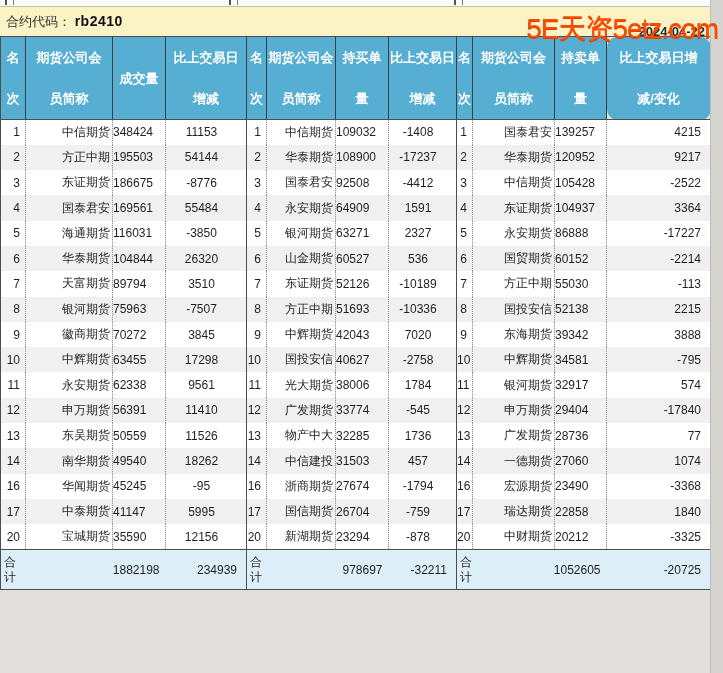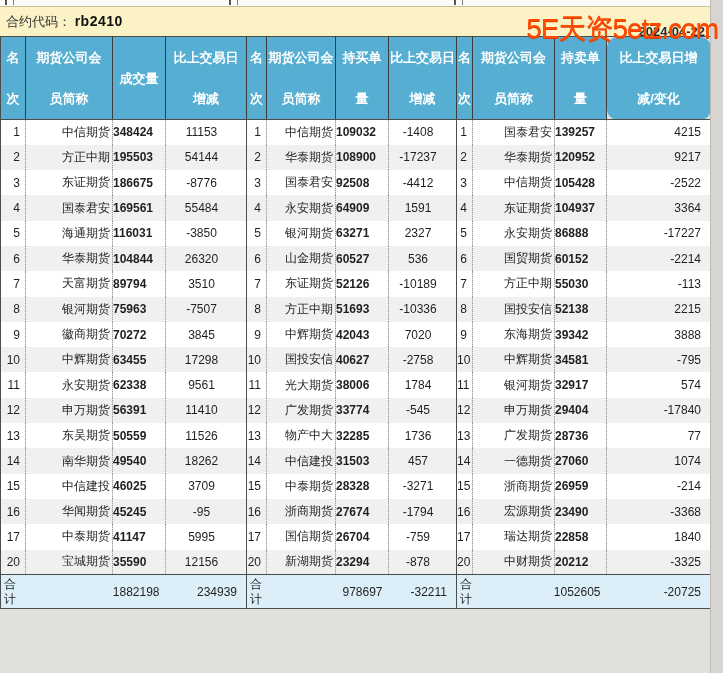--- a/index.html
+++ b/index.html
@@ -41,25 +41,25 @@
   }
   thead th:last-child { border-right:none;border-radius:11px; }
   .hwrap { height:82px; display:flex; flex-direction:column; justify-content:space-around; align-items:center; }
   .hline { line-height:15px; white-space:nowrap; }
   .hline:empty { display:none; }
   tbody tr { height:25.3px; background:#FFFFFF; }
   tbody tr:nth-child(even) { background:var(--row_alt,#F0F0F0); }
   tbody td { border-right:1px dotted var(--border_dot,#999); white-space:nowrap; overflow:hidden; }
   td.c-rank    { text-align:right; padding-right:5px; }
   td.c-company { text-align:right; padding-right:2px; }
-  td.c-value   { text-align:right; padding-right:24px;font-weight:bold; }
+  td.c-value   { text-align:right; padding-right:24px; }
   td.c-change  { text-align:right; padding-right:9px; }
   td.sec-div  { border-right:1px solid var(--border_dark,#4D4D4D) !important;text-align:center; }
   td.last-col { border-right:none !important; }
-  tr.total-row { height:34px; background:var(--total_bg,#DCEEF7); }
+  tr.total-row { height:40px; background:var(--total_bg,#DCEEF7); }
   tr.total-row td { border-top:1px solid var(--border_dark,#4D4D4D); border-right:none; }
   td.t-label { font-size:12px; line-height:15px; padding-left:3px; text-align:left;
                word-break:break-all; white-space:normal; border-right:1px dotted var(--border_dot,#999); }
   td.t-value { text-align:right; padding-right:6px; }
   td.t-change{ text-align:right; padding-right:9px; }
   .scroll-strip {
     position:absolute; top:0; right:0; width:13px; height:673px;
     background:var(--scrollbar,#D7D5D2); border-left:1px solid #BDBBB8;
   }
 </style>
@@ -363,34 +363,20 @@
           <td class="c-rank">14</td>
           <td class="c-company">中信建投</td>
           <td class="c-value">31503</td>
           <td class="c-change sec-div">457</td>
           <td class="c-rank">14</td>
           <td class="c-company">一德期货</td>
           <td class="c-value">27060</td>
           <td class="c-change last-col">1074</td>
         </tr>
         <tr>
-          <td class="c-rank">15</td>
-          <td class="c-company">中信建投</td>
-          <td class="c-value">46025</td>
-          <td class="c-change sec-div">3709</td>
-          <td class="c-rank">15</td>
-          <td class="c-company">中泰期货</td>
-          <td class="c-value">28328</td>
-          <td class="c-change sec-div">-3271</td>
-          <td class="c-rank">15</td>
-          <td class="c-company">浙商期货</td>
-          <td class="c-value">26959</td>
-          <td class="c-change last-col">-214</td>
-        </tr>
-        <tr>
           <td class="c-rank">16</td>
           <td class="c-company">华闻期货</td>
           <td class="c-value">45245</td>
           <td class="c-change sec-div">-95</td>
           <td class="c-rank">16</td>
           <td class="c-company">浙商期货</td>
           <td class="c-value">27674</td>
           <td class="c-change sec-div">-1794</td>
           <td class="c-rank">16</td>
           <td class="c-company">宏源期货</td>

